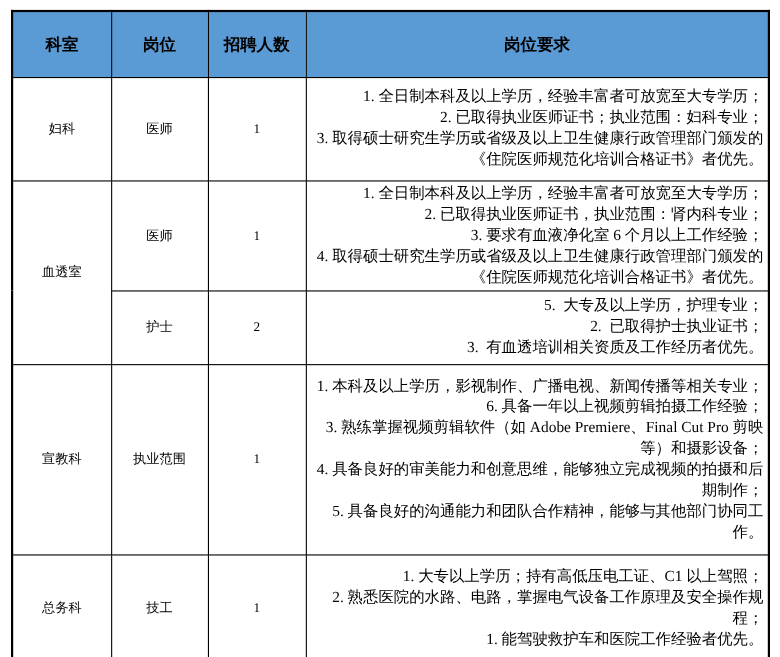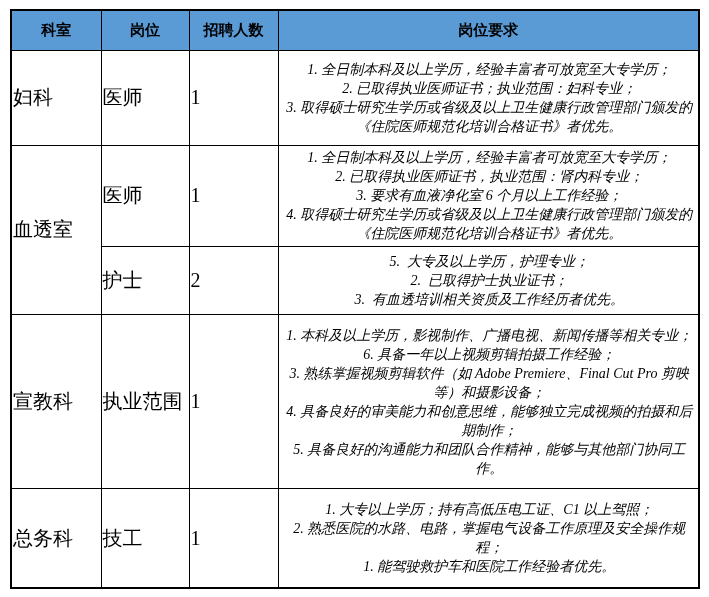--- a/index.html
+++ b/index.html
@@ -27,36 +27,35 @@
     overflow: hidden;
   }
   .recruit-table th {
     background: #5B9BD5;
     font-weight: bold;
     font-size: 15px;
     text-align: center;
     vertical-align: middle;
   }
   .cell-center {
-    text-align: left;
+    text-align: center;
     vertical-align: middle;
-    font-size: 20px;
+    font-size: 12px;
   }
   .cell-reqs {
-    text-align: center;
+    text-align: right;
     vertical-align: middle;
     padding: 2px 4px 2px 6px;
-    font-style: italic;
   }
   .req-line {
     font-size: 14px;
     line-height: 19px;
     white-space: pre-wrap;
   }
-  tr.hdr    { height: 40px; }
+  tr.hdr    { height: 60px; }
   tr.r-fk   { height: 94px; }
   tr.r-xt1  { height: 100px; }
   tr.r-xt2  { height: 67px; }
   tr.r-xjk  { height: 173px; }
   tr.r-zwk  { height: 98px; }
 </style>
 </head>
 <body>
 
 <table class="recruit-table">

